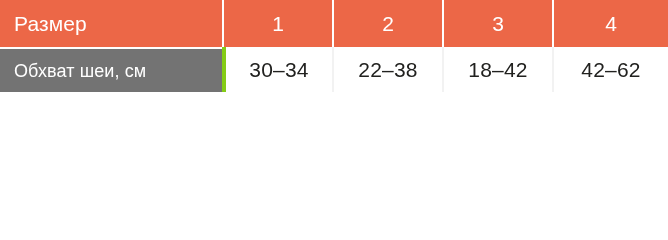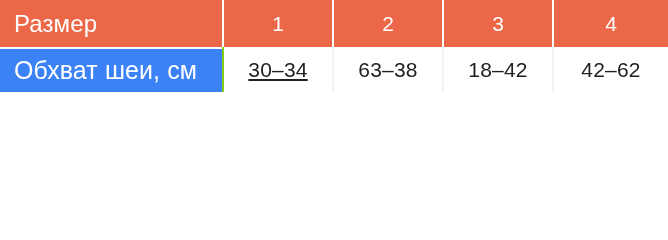--- a/index.html
+++ b/index.html
@@ -40,57 +40,56 @@
 
   
   tr.header-row td {
     height: 47px;
     background: #ec6747;
     color: #ffffff;
   }
   tr.header-row td.label-cell {
     text-align: left;
     padding-left: 14px;
-    font-size: 24px;
+    font-size: 21px;
     letter-spacing: 0.1px;
     font-weight: 400;
   }
   tr.header-row td.value-cell {
     text-align: center;
     font-size: 21px;
     font-weight: 400;
     border-left: 2px solid #ffffff;
   }
 
   
   tr.data-row td {
     height: 45px;
   }
   tr.data-row td.label-cell {
-    background: #3b82f6;
+    background: #737373;
     color: #ffffff;
     text-align: left;
     padding-left: 14px;
-    font-size: 25px;
+    font-size: 18px;
     letter-spacing: 0.1px;
     font-weight: 400;
     border-top: 2px solid #ffffff;
   }
   tr.data-row td.value-cell {
     background: #ffffff;
     color: #21211f;
     text-align: center;
     font-size: 21px;
     font-weight: 400;
     border-left: 2px solid #f2f2f2;
     letter-spacing: 0.2px;
   }
   tr.data-row td.value-cell.first-value {
-    border-left: 2px solid #84cc16;
-    text-decoration: underline;
+    border-left: 4px solid #84cc16;
   }
 
   .cell-text {
     display: block;
     line-height: 1;
   }
 </style>
 </head>
 <body>
 
@@ -121,21 +120,21 @@
       </td>
     </tr>
     <tr class="data-row">
       <td class="label-cell">
         <span class="cell-text">Обхват шеи, см</span>
       </td>
       <td class="value-cell first-value">
         <span class="cell-text">30–34</span>
       </td>
       <td class="value-cell">
-        <span class="cell-text">63–38</span>
+        <span class="cell-text">22–38</span>
       </td>
       <td class="value-cell">
         <span class="cell-text">18–42</span>
       </td>
       <td class="value-cell">
         <span class="cell-text">42–62</span>
       </td>
     </tr>
   </tbody>
 </table>

